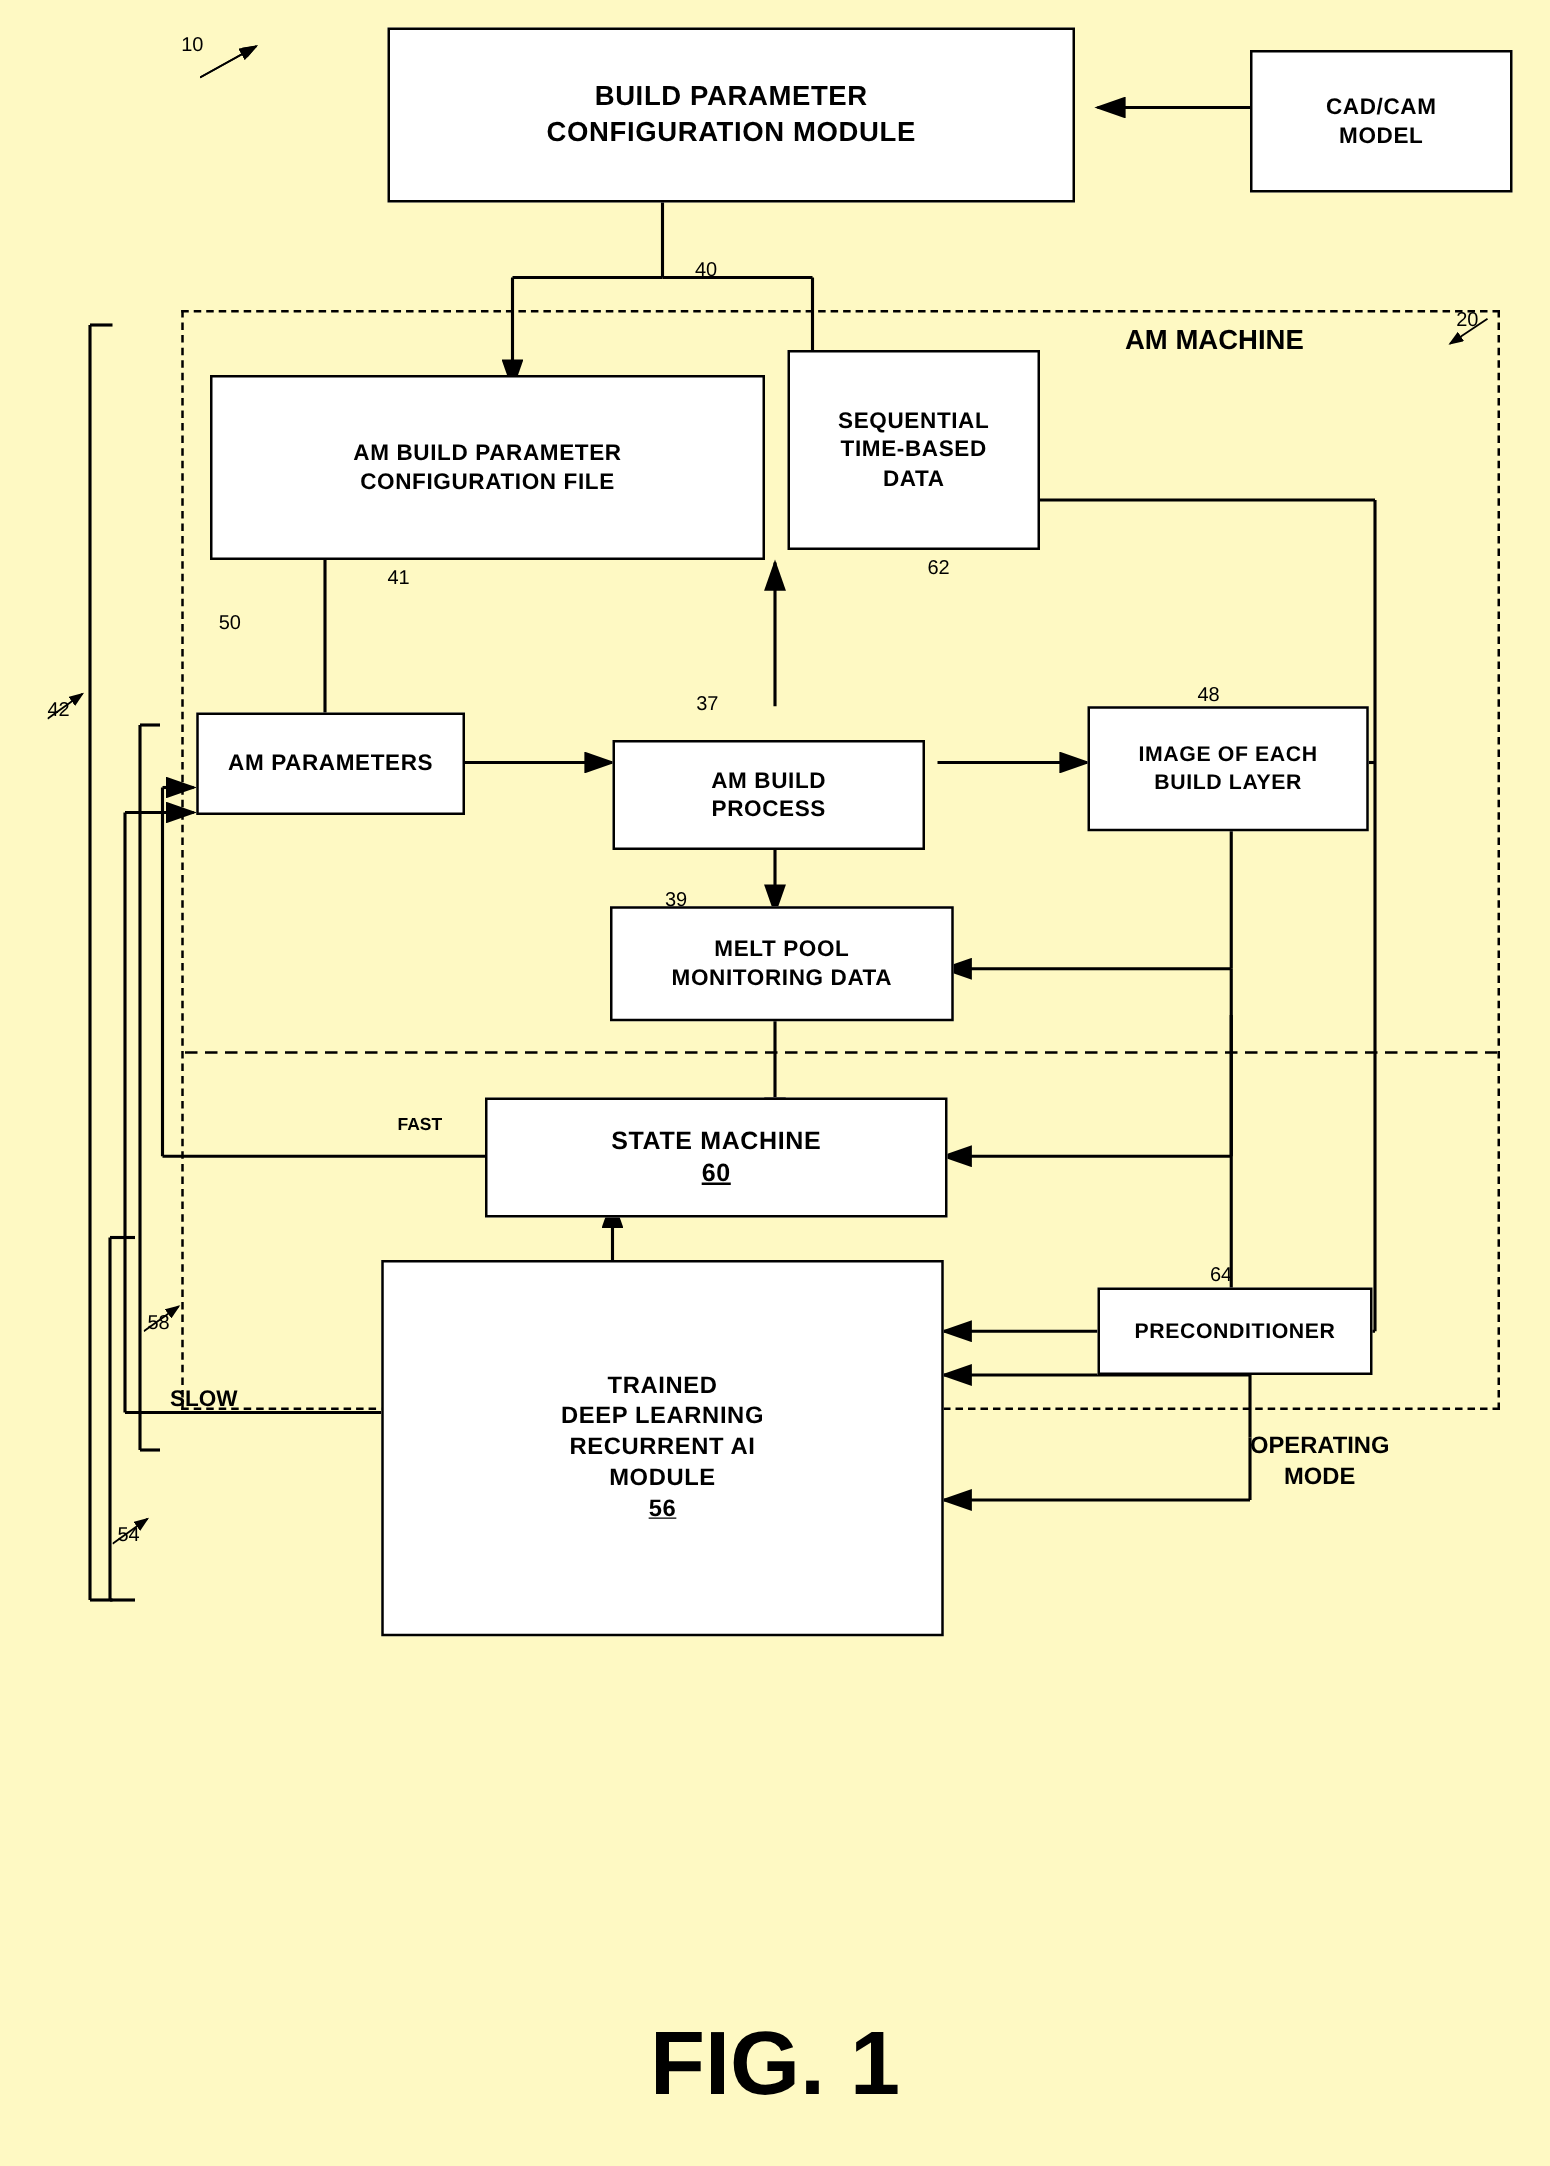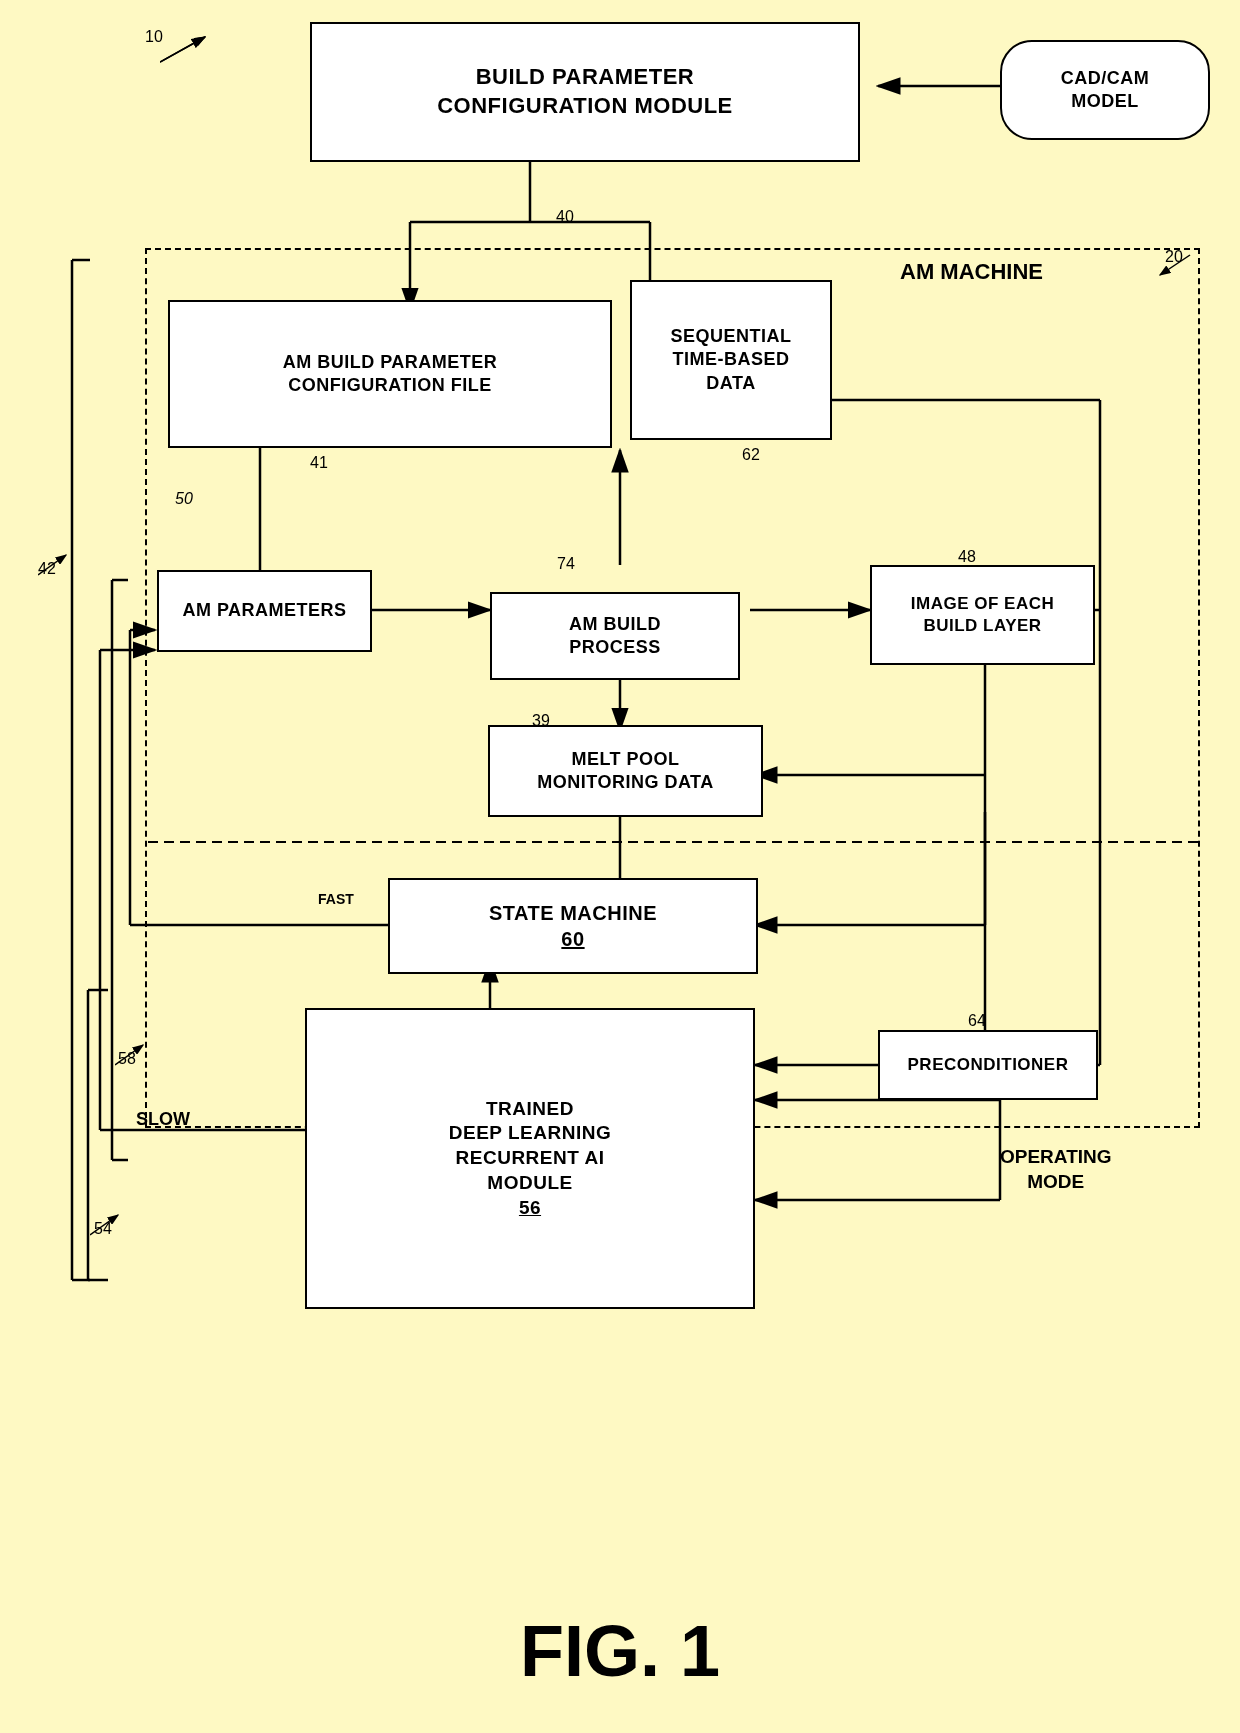--- a/index.html
+++ b/index.html
@@ -160,21 +160,21 @@
       </marker>
     </defs>
     <line x1="0" y1="30" x2="45" y2="5" stroke="#000" stroke-width="1.5" marker-end="url(#arrowhead2)"></line>
   </svg>
 
   <div class="box" style="left:310px; top:22px; width:550px; height:140px; font-size:22px;">
     <span style="white-space:pre-line;">BUILD PARAMETER
 CONFIGURATION MODULE</span>
   </div>
 
-  <div class="box" style="left:1000px; top:40px; width:210px; height:100px; font-size:18px;border-radius:32px;">
+  <div class="box" style="left:1000px; top:40px; width:210px; height:114px; font-size:18px;">
     <span style="white-space:pre-line;">CAD/CAM
 MODEL</span>
   </div>
 
   <div class="ref-num" style="left:556px; top:208px;">40</div>
 
   <div class="dashed-box" style="left:145px; top:248px; width:1055px; height:880px;">
   </div>
 
   <div class="label" style="left:900px; top:258px; font-size:22px; font-weight:bold;">
@@ -200,27 +200,27 @@
   <div class="box" style="left:630px; top:280px; width:202px; height:160px; font-size:18px;">
     <span style="white-space:pre-line;">SEQUENTIAL
 TIME-BASED
 DATA</span>
   </div>
   <div class="ref-num" style="left:742px; top:446px;">62</div>
 
   <div class="box" style="left:157px; top:570px; width:215px; height:82px; font-size:18px;">
     <span>AM PARAMETERS</span>
   </div>
-  <div class="ref-num" style="left:175px; top:490px;font-style:italic;">50</div>
+  <div class="ref-num" style="left:175px; top:490px;">50</div>
 
   <div class="box" style="left:490px; top:592px; width:250px; height:88px; font-size:18px;">
     <span style="white-space:pre-line;">AM BUILD
 PROCESS</span>
   </div>
-  <div class="ref-num" style="left:557px; top:555px;">74</div>
+  <div class="ref-num" style="left:557px; top:555px;">37</div>
 
   <div class="box" style="left:870px; top:565px; width:225px; height:100px; font-size:17px;">
     <span style="white-space:pre-line;">IMAGE OF EACH
 BUILD LAYER</span>
   </div>
   <div class="ref-num" style="left:958px; top:548px;">48</div>
 
   <div class="box" style="left:488px; top:725px; width:275px; height:92px; font-size:18px;">
     <span style="white-space:pre-line;">MELT POOL
 MONITORING DATA</span>

